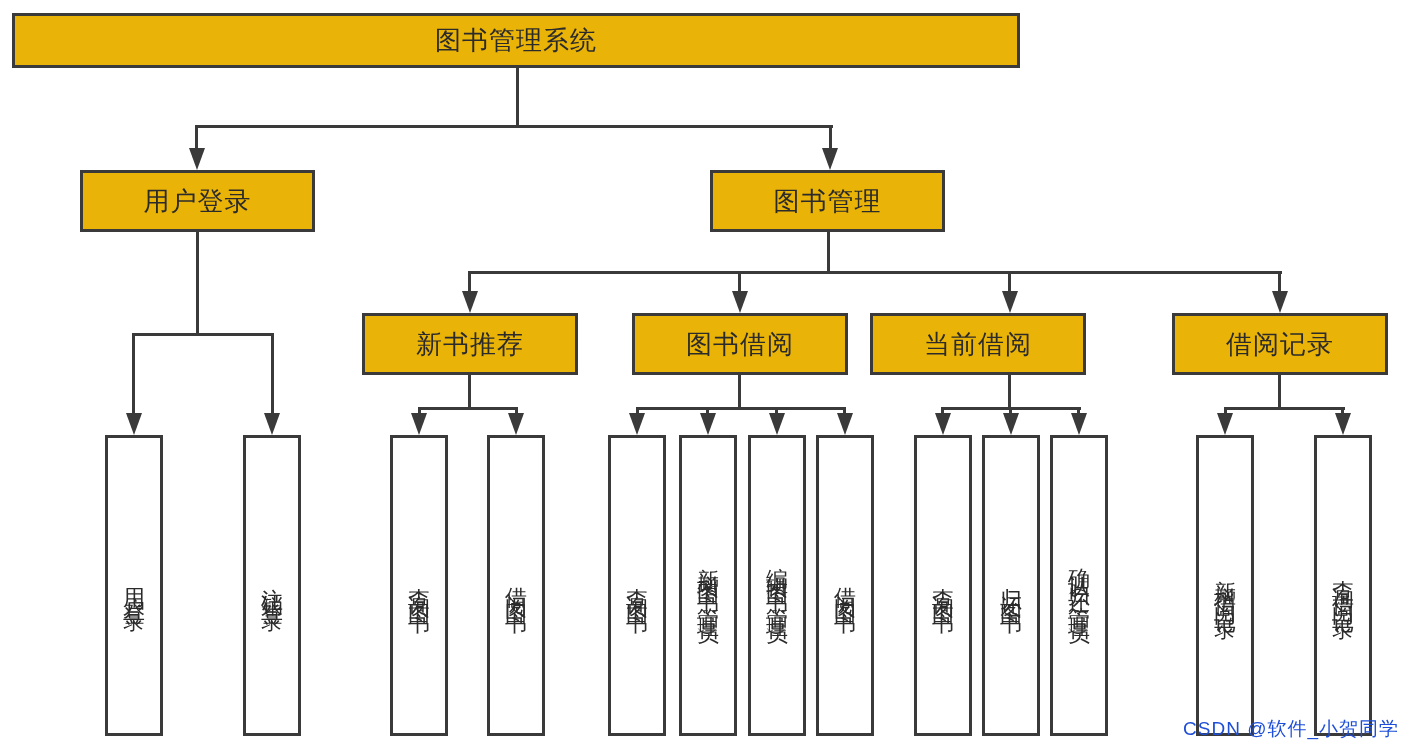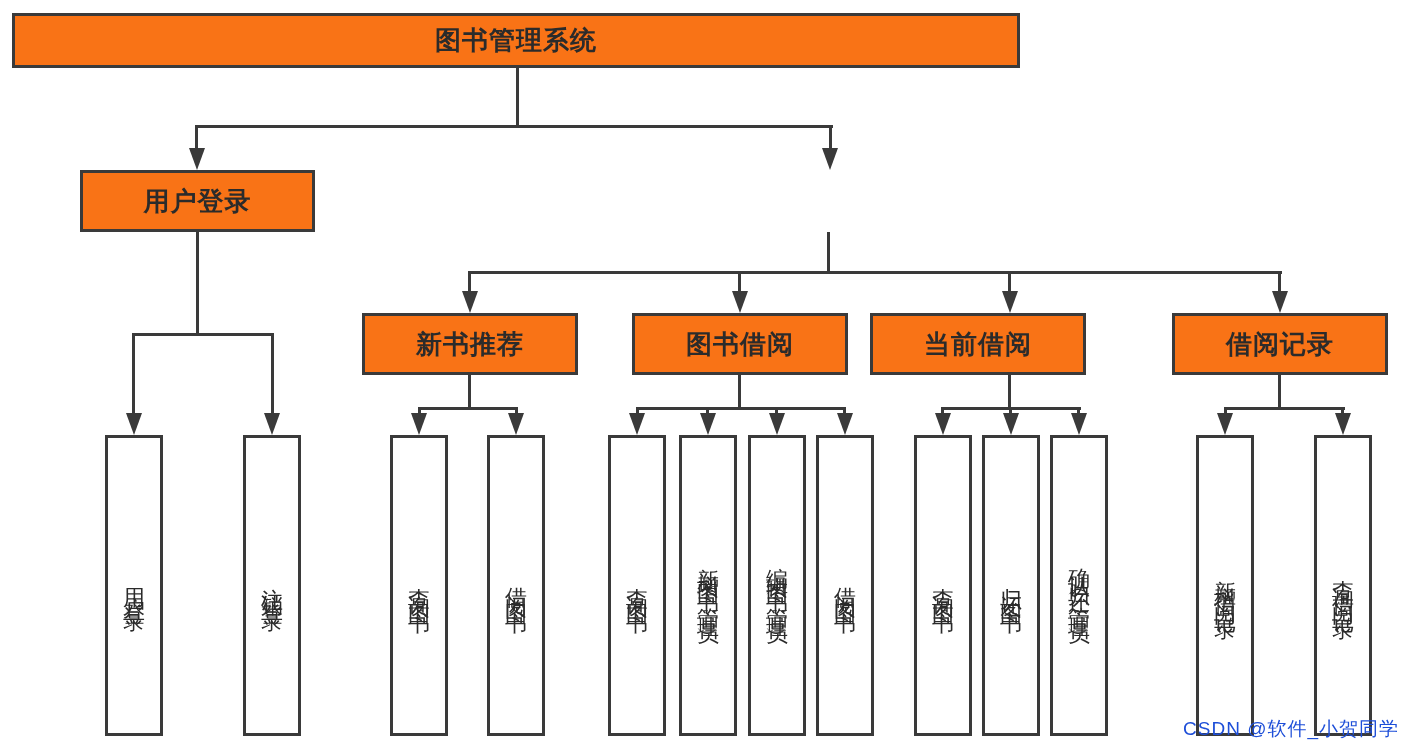--- a/index.html
+++ b/index.html
@@ -1,23 +1,23 @@
 <!DOCTYPE html>
 <html><head>
 <meta charset="utf-8">
 <style>
   html,body{margin:0;padding:0;background:#ffffff;}
   .canvas{
     position:relative;width:1405px;height:747px;background:#ffffff;overflow:hidden;
     font-family:"Liberation Sans","DejaVu Sans",sans-serif;color:#2b2b2b;
   }
   .box{
-    position:absolute;box-sizing:border-box;border:3px solid #3a3a3a;background:#f97316;
+    position:absolute;box-sizing:border-box;border:3px solid #3a3a3a;background:#eab308;
     display:flex;align-items:center;justify-content:center;
-    font-size:26px;letter-spacing:1px;color:#2b2b2b;font-weight:bold;
+    font-size:26px;letter-spacing:1px;color:#2b2b2b;
   }
   .leafbox{
     position:absolute;box-sizing:border-box;border:3px solid #3a3a3a;background:#ffffff;
     display:flex;align-items:center;justify-content:center;
   }
   .vtext{
     writing-mode:vertical-rl;text-orientation:mixed;
     font-size:22px;letter-spacing:8px;line-height:1;color:#2b2b2b;white-space:nowrap;
   }
   .vl{position:absolute;width:3px;background:#3a3a3a;}
@@ -40,20 +40,21 @@
   <div class="box" style="left:12px;top:13px;width:1008px;height:55px;">图书管理系统</div>
 
   <div class="vl" style="left:516px;top:68px;height:60px;"></div>
   <div class="hl" style="left:195px;top:125px;width:638px;"></div>
   <div class="vl" style="left:195px;top:125px;height:27px;"></div>
   <div class="ar" style="left:189px;top:148px;"></div>
   <div class="vl" style="left:829px;top:125px;height:27px;"></div>
   <div class="ar" style="left:822px;top:148px;"></div>
 
   <div class="box" style="left:80px;top:170px;width:235px;height:62px;">用户登录</div>
+  <div class="box" style="left:710px;top:170px;width:235px;height:62px;">图书管理</div>
 
   <div class="vl" style="left:196px;top:232px;height:103px;"></div>
   <div class="hl" style="left:132px;top:333px;width:142px;"></div>
   <div class="vl" style="left:132px;top:333px;height:82px;"></div>
   <div class="ar" style="left:126px;top:413px;"></div>
   <div class="vl" style="left:271px;top:333px;height:82px;"></div>
   <div class="ar" style="left:264px;top:413px;"></div>
 
   <div class="vl" style="left:827px;top:232px;height:42px;"></div>
   <div class="hl" style="left:468px;top:271px;width:814px;"></div>

